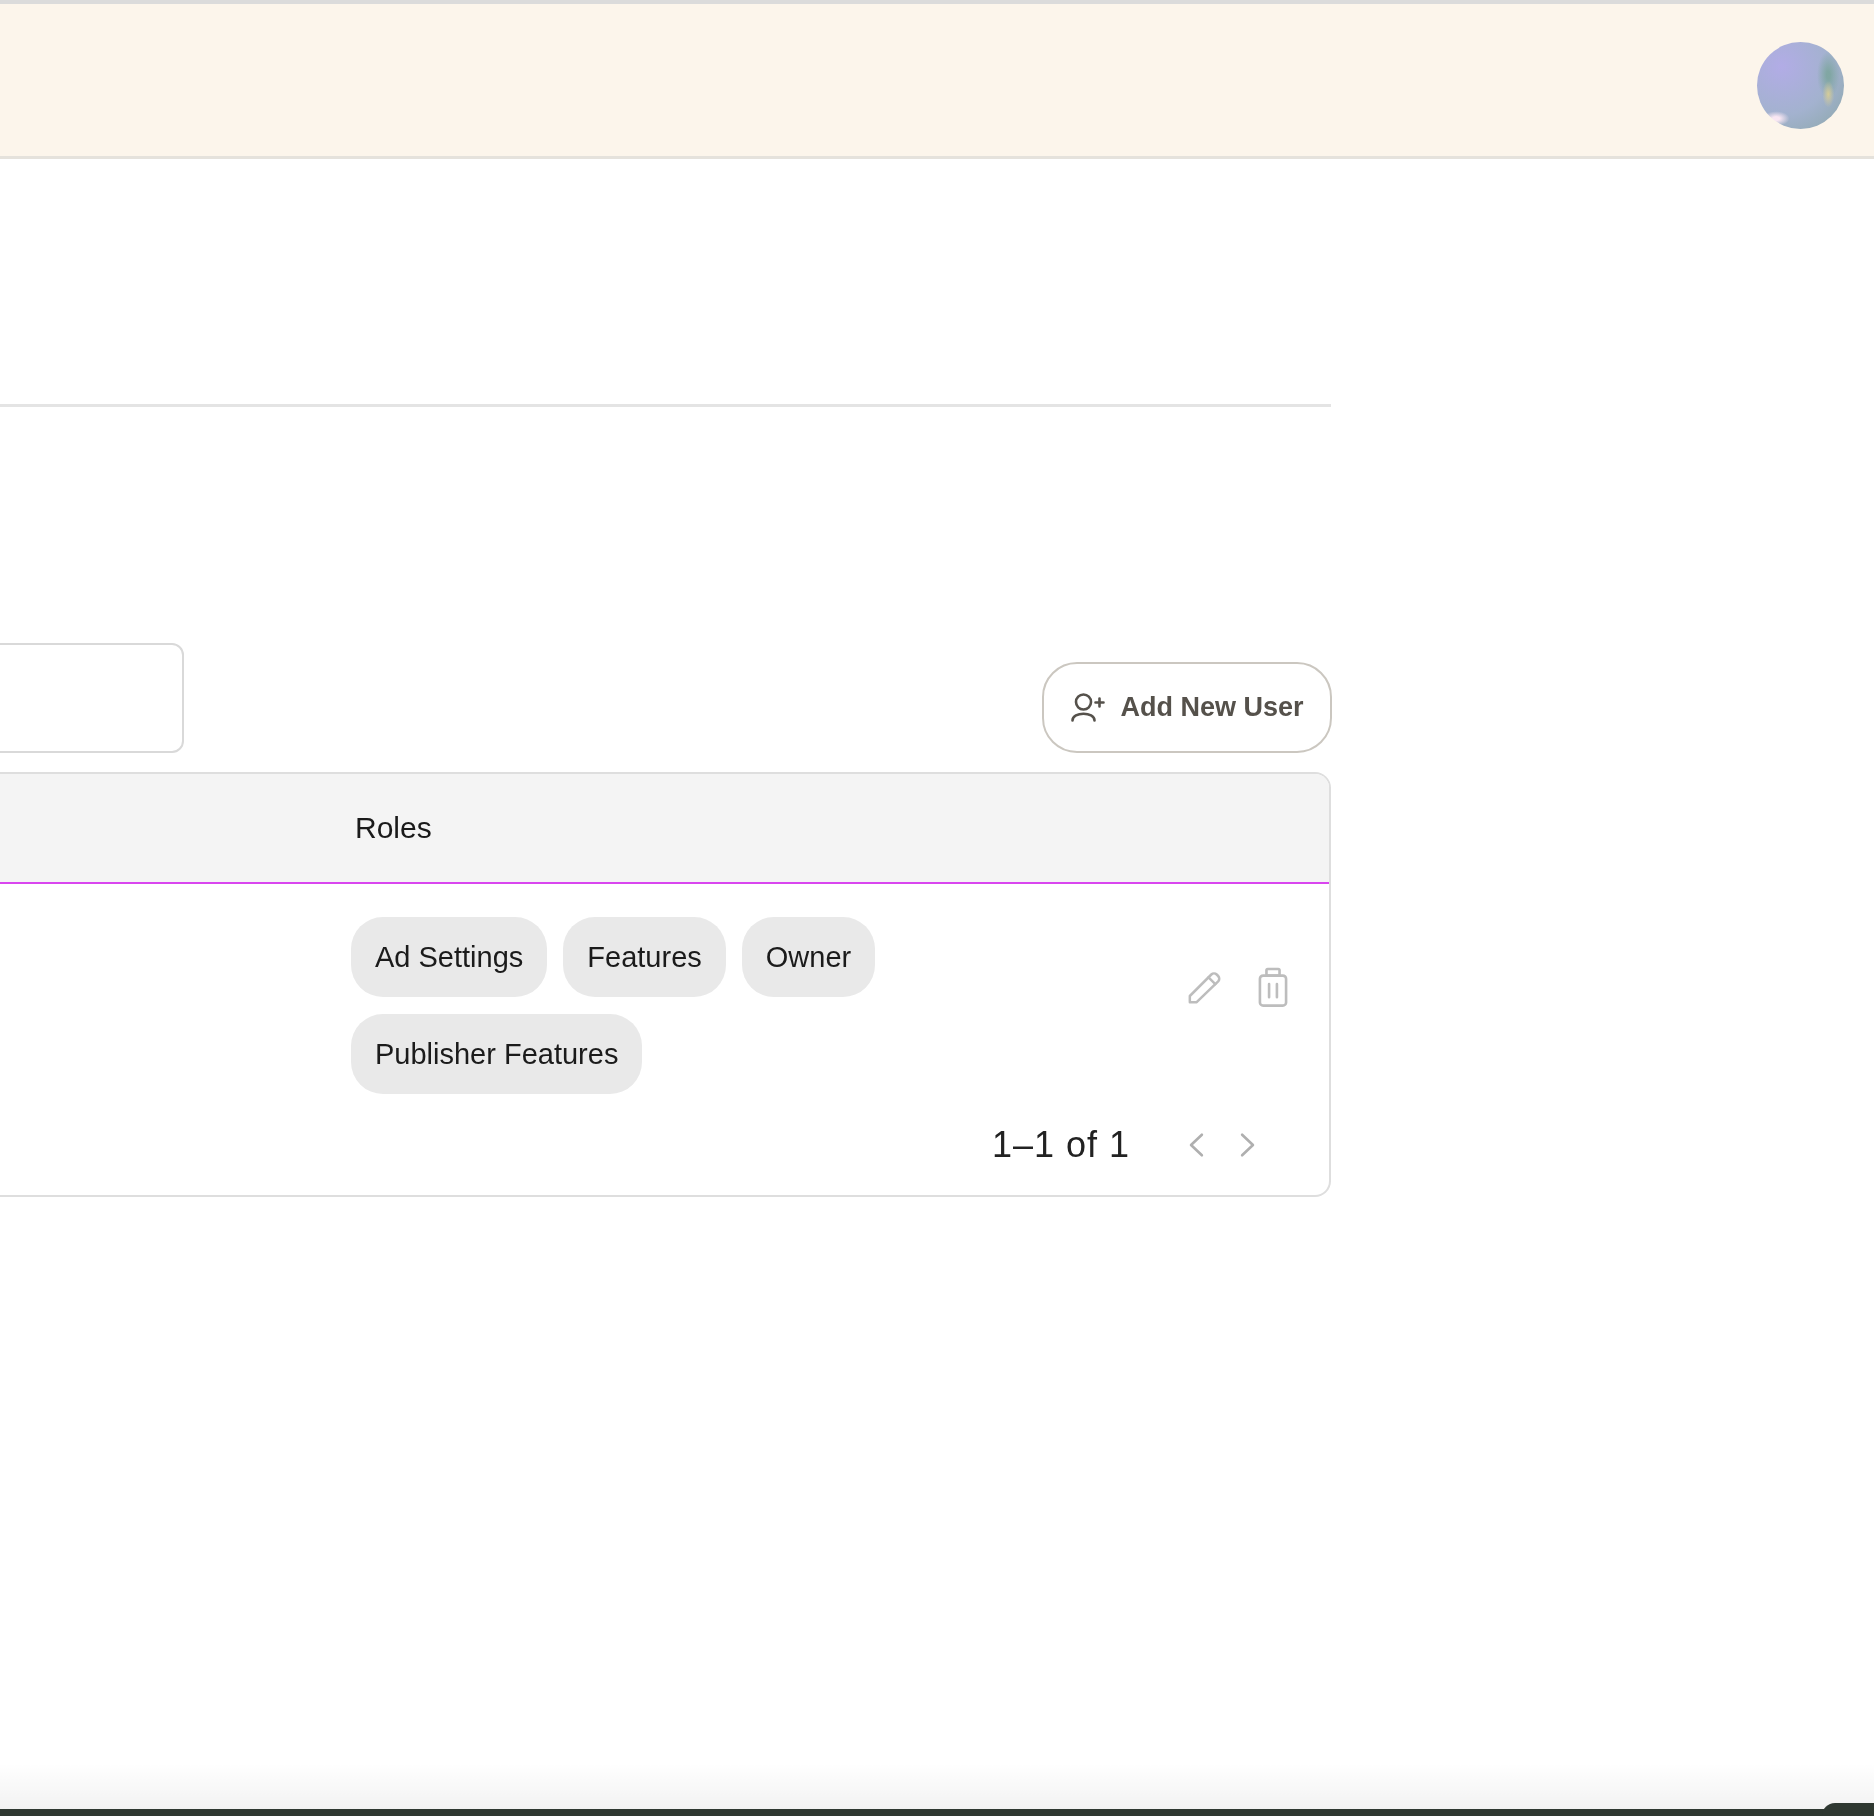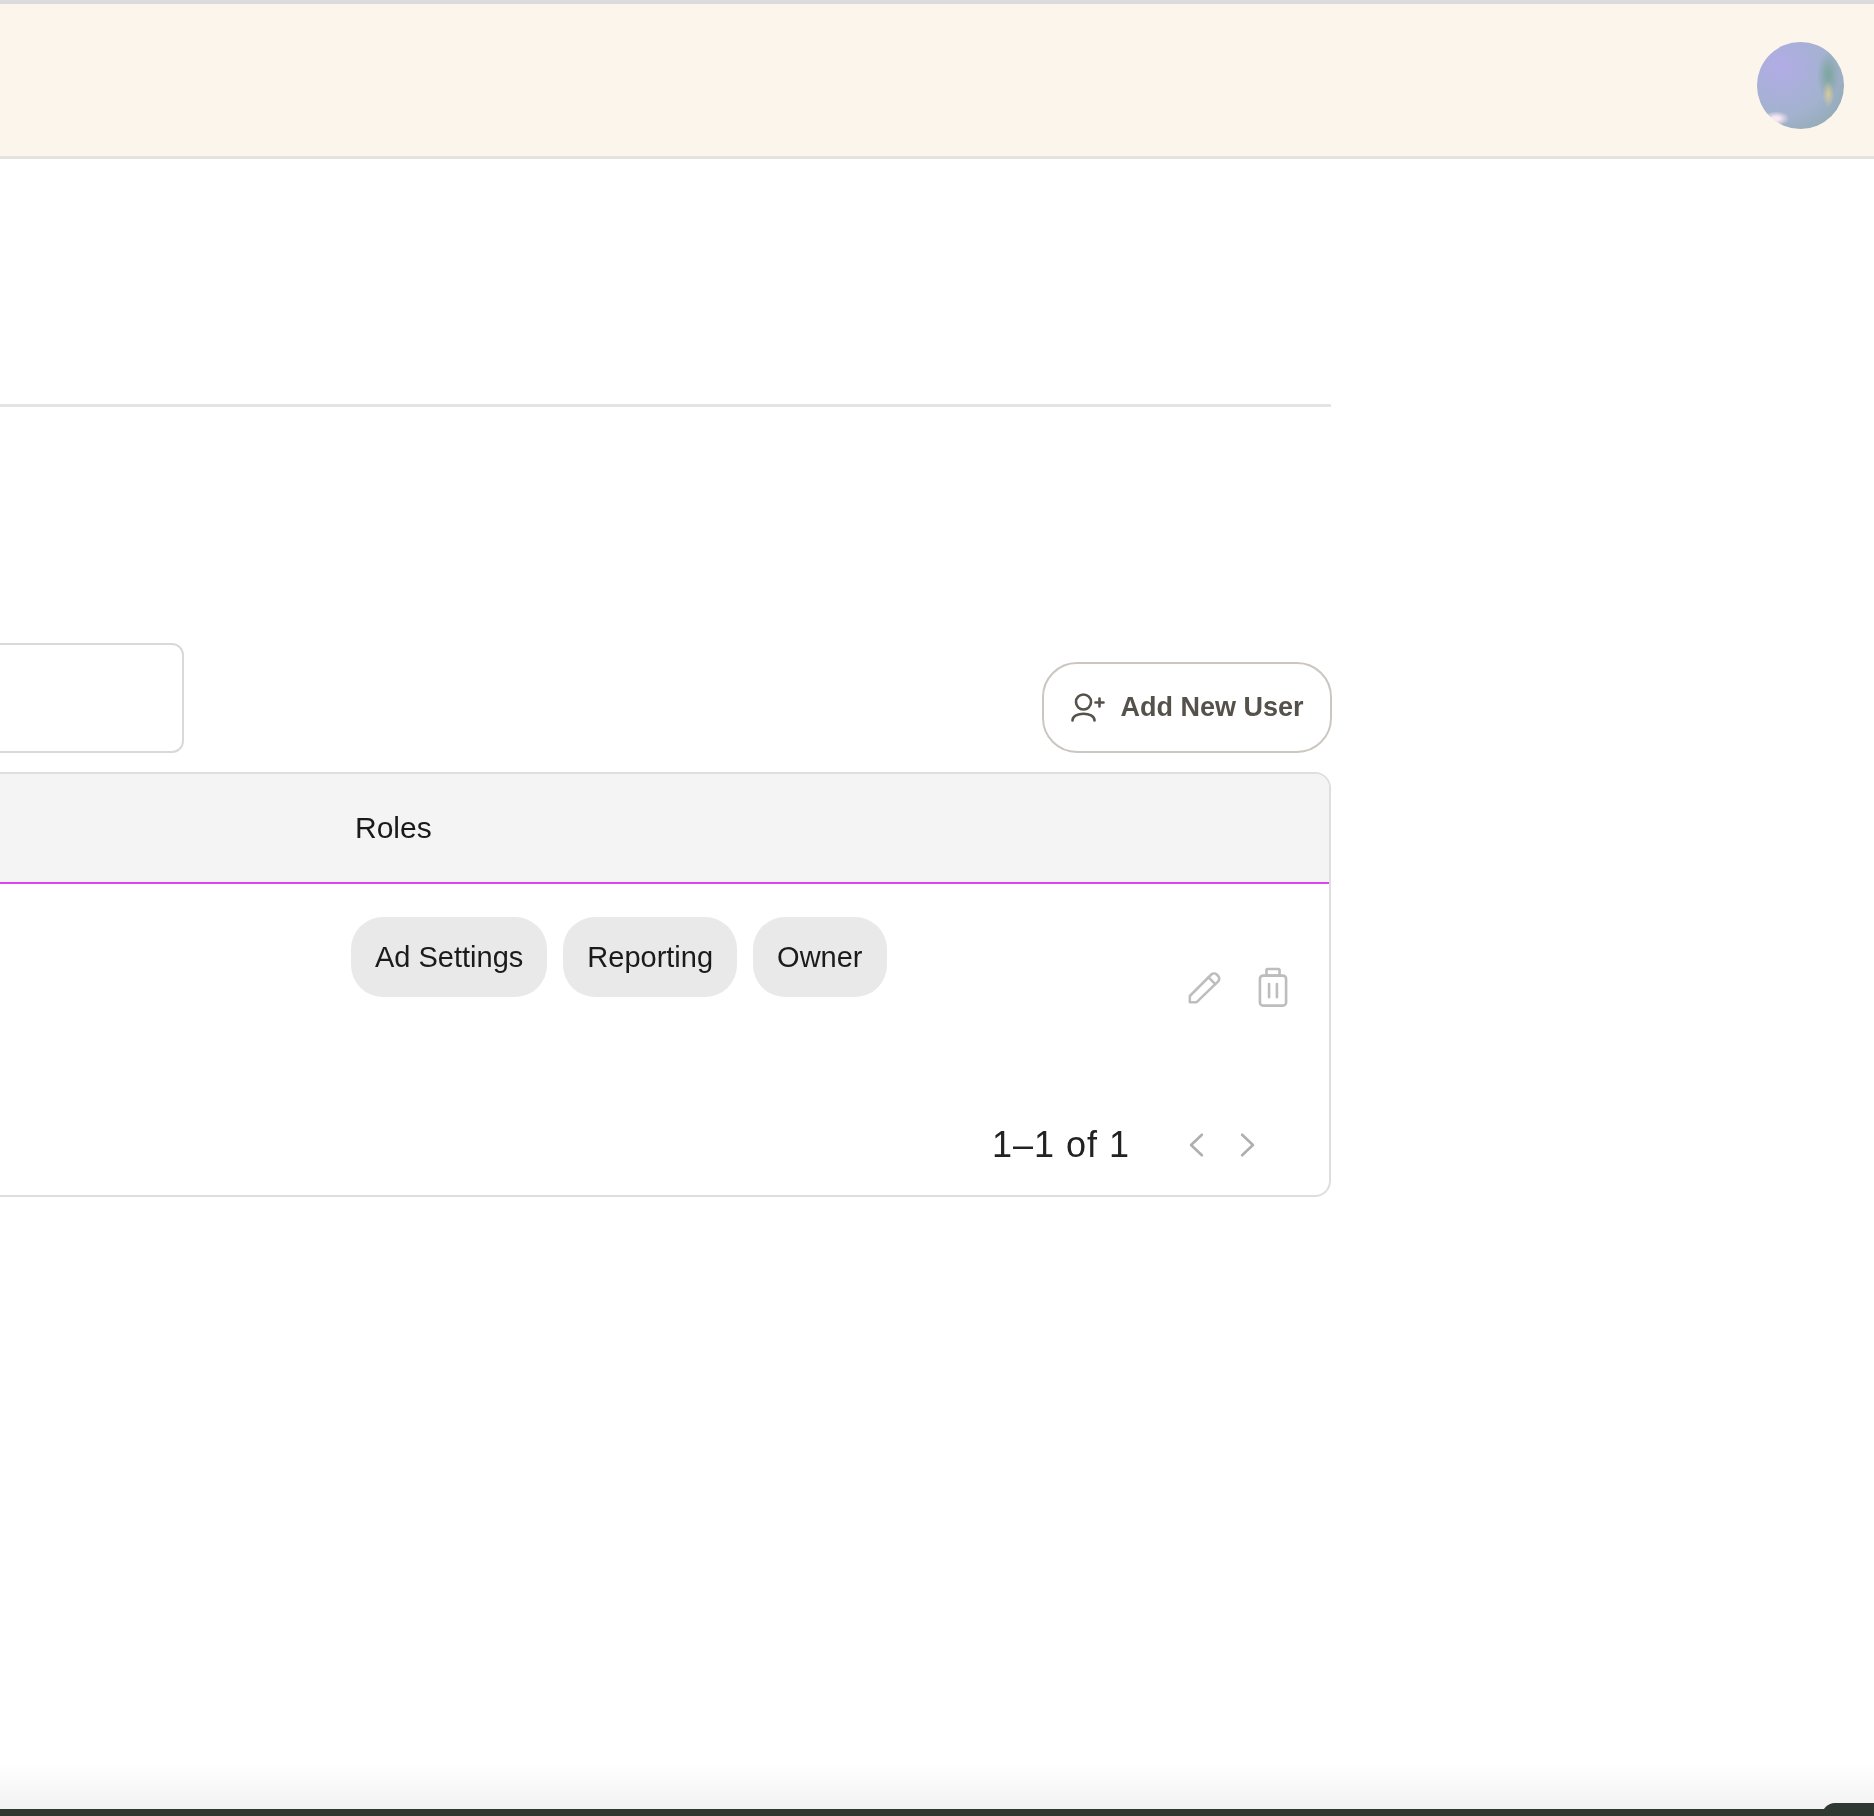--- a/index.html
+++ b/index.html
@@ -115,22 +115,23 @@
 
 <div class="users-card">
 
   <div class="card-header">
     <span class="col-roles">Roles</span>
   </div>
 
   <div>
     <div class="chips">
       <span class="chip">Ad Settings</span>
-      <span class="chip">Reporting</span>
+      <span class="chip">Features</span>
       <span class="chip">Owner</span>
+      <span class="chip">Publisher Features</span>
     </div>
 
     <div class="row-actions">
       <button class="icon-btn">
         <span style="display:flex;">
           <svg width="40" height="40" viewBox="0 0 24 24" fill="none" stroke="#BDBDBD" stroke-width="1.5" stroke-linejoin="round" stroke-linecap="round">
             <path d="M3.5 20.5 v-3.7 L16.4 3.9 a2.3 2.3 0 0 1 3.2 0 l0.9 0.9 a2.3 2.3 0 0 1 0 3.2 L7.6 20.5 H3.5 z"></path>
             <path d="M14.7 5.6 l4.1 4.1"></path>
           </svg>
         </span>

